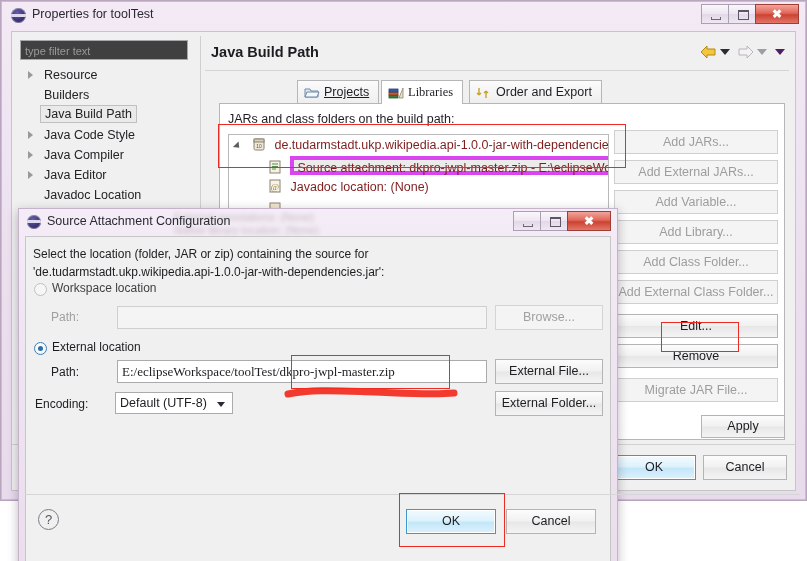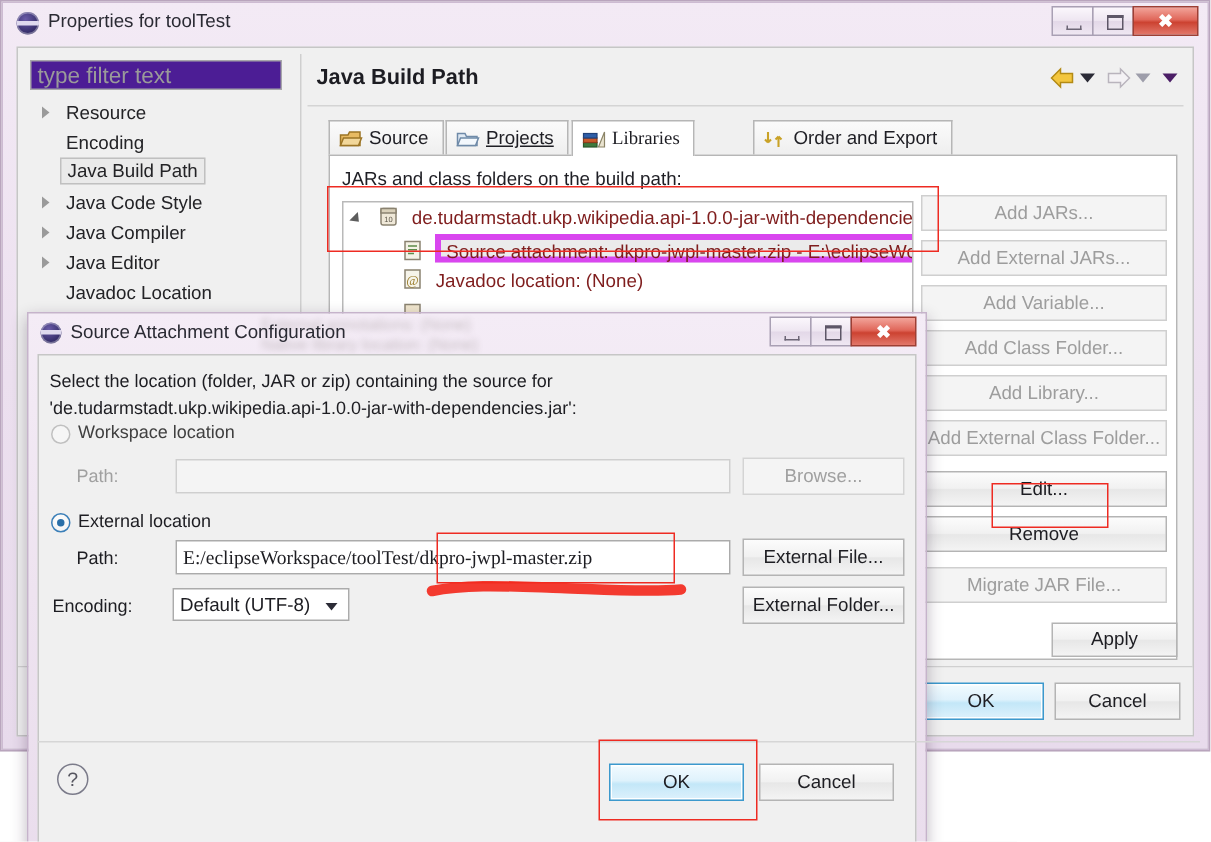--- a/index.html
+++ b/index.html
@@ -70,22 +70,22 @@
     border: 1px solid #c6c6c6;
     box-sizing: border-box;
   }
 
   
   #sidebar {
     position: absolute; left: 4px; top: 5px; width: 181px; bottom: 46px;
   }
   #filter-input {
     position: absolute; left: 4px; top: 3px; width: 168px; height: 20px;
-    border: 1px solid #a7a6aa; background: #4c1d95;
-    font-size: 15px; color: #9a9a9a;
+    border: 1px solid #a7a6aa; background: #404040;
+    font-size: 11px; color: #9a9a9a;
     box-sizing: border-box; padding: 1px 4px;
     line-height: 18px;
   }
   #tree-list { position: absolute; left: 4px; top: 28px; right: 4px; bottom: 0; }
   .tree-item {
     position: relative; height: 20px; line-height: 20px;
     font-size: 12.5px; color: #232326; white-space: nowrap;
   }
   .tree-item .arrow {
     position: absolute; left: 8px; top: 6px;
@@ -340,21 +340,21 @@
       <div id="props-body">
 
         <div id="sidebar">
           <div id="filter-input" title="type filter text">type filter text</div>
           <div id="tree-list">
             <div class="tree-item">
               <span class="arrow"></span>
               <span class="tlabel">Resource</span>
             </div>
             <div class="tree-item">
-              <span class="tlabel">Encoding</span>
+              <span class="tlabel">Builders</span>
             </div>
             <div class="tree-item selected">
               <span class="tlabel">Java Build Path</span>
             </div>
             <div class="tree-item">
               <span class="arrow"></span>
               <span class="tlabel">Java Code Style</span>
             </div>
             <div class="tree-item">
               <span class="arrow"></span>
@@ -384,50 +384,41 @@
               <svg width="19" height="16" viewBox="0 0 19 16">
                   <path d="M11 2 L17 8 L11 14 L11 11 L3 11 L3 5 L11 5 Z" fill="#f4f2f5" stroke="#b9b4bd" stroke-width="1"></path>
                 </svg>
             </span>
             <span class="nav-caret grey"></span>
             <span class="nav-caret purple"></span>
           </div>
           <div id="page-title-rule"></div>
 
           <div id="tabs">
-            <div class="tab" style="left:0px;">
-              <span class="ticon">
-                <svg width="16" height="16" viewBox="0 0 16 16">
-                    <path d="M1 5 L6 5 L7 3 L14 3 L14 12 L1 12 Z" fill="#e8bb63" stroke="#9c7526" stroke-width="1"></path>
-                    <path d="M1 12 L3 7 L15 7 L13 12 Z" fill="#f2d79a" stroke="#9c7526" stroke-width="1"></path>
-                  </svg>
-              </span>
-              <span>Source</span>
-            </div>
             <div class="tab" style="left:78px;text-decoration:underline;">
               <span class="ticon">
                 <svg width="16" height="16" viewBox="0 0 16 16">
                     <path d="M1 4 L6 4 L7 6 L14 6 L14 12 L1 12 Z" fill="#dfe9f3" stroke="#6f8aa8" stroke-width="1"></path>
                     <path d="M1 12 L3 7 L15 7 L13 12 Z" fill="#f3f8fd" stroke="#6f8aa8" stroke-width="1"></path>
                   </svg>
               </span>
               <span>Projects</span>
             </div>
             <div class="tab active" style="left:162px;font-family:Liberation Serif, serif;">
               <span class="ticon">
                 <svg width="16" height="16" viewBox="0 0 16 16">
                   <rect x="1" y="10" width="9" height="3" fill="#3e7a3e" stroke="#2a562a" stroke-width="0.8"></rect>
                   <rect x="1" y="7" width="9" height="3" fill="#c95a2c" stroke="#8c3c1c" stroke-width="0.8"></rect>
                   <rect x="1" y="4" width="9" height="3" fill="#2f5fa8" stroke="#20427a" stroke-width="0.8"></rect>
                   <path d="M11 13 L15 3 L15 13 Z" fill="#e9e3cf" stroke="#8b8467" stroke-width="0.8"></path>
                 </svg>
               </span>
               <span>Libraries</span>
             </div>
-            <div class="tab" style="left:250px;margin-left:33px;">
+            <div class="tab" style="left:250px;">
               <span class="ticon">
                 <svg width="16" height="16" viewBox="0 0 16 16">
                     <path d="M3 3 L3 10 M3 10 L1 8 M3 10 L5 8" stroke="#c9a227" stroke-width="1.4" fill="none"></path>
                     <path d="M10 13 L10 6 M10 6 L8 8 M10 6 L12 8" stroke="#c9a227" stroke-width="1.4" fill="none"></path>
                   </svg>
               </span>
               <span>Order and Export</span>
             </div>
           </div>
 
@@ -470,22 +461,22 @@
                       <rect x="3" y="4" width="10" height="9" fill="#f0e6cd" stroke="#8a8270" stroke-width="1"></rect>
                     </svg>
                 </span>
               </div>
             </div>
 
             <div id="side-buttons">
               <div class="sbtn disabled">Add JARs...</div>
               <div class="sbtn disabled">Add External JARs...</div>
               <div class="sbtn disabled">Add Variable...</div>
+              <div class="sbtn disabled">Add Library...</div>
               <div class="sbtn disabled">Add Class Folder...</div>
-              <div class="sbtn disabled">Add Library...</div>
               <div class="sbtn disabled">Add External Class Folder...</div>
               <div class="sbtn gap">Edit...</div>
               <div class="sbtn">Remove</div>
               <div class="sbtn disabled gap">Migrate JAR File...</div>
             </div>
           </div>
         </div>
 
         <div id="apply-btn">Apply</div>
         <div id="props-bottom-rule"></div>

